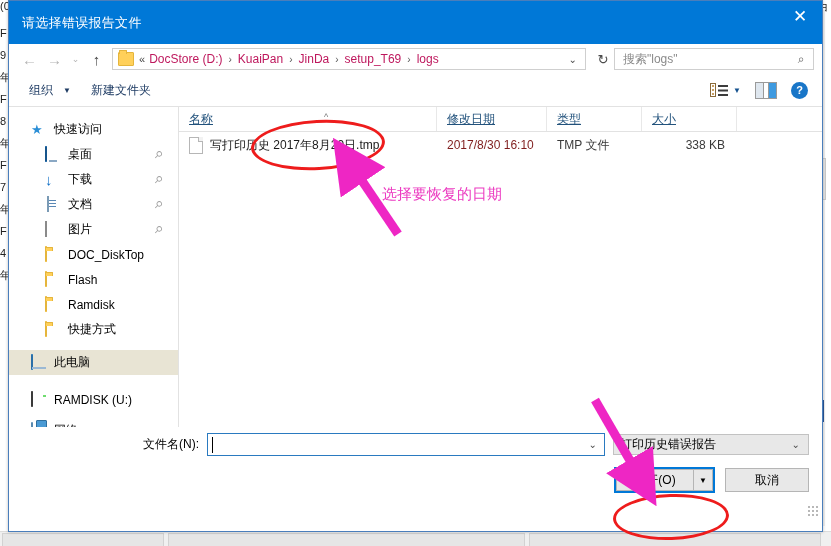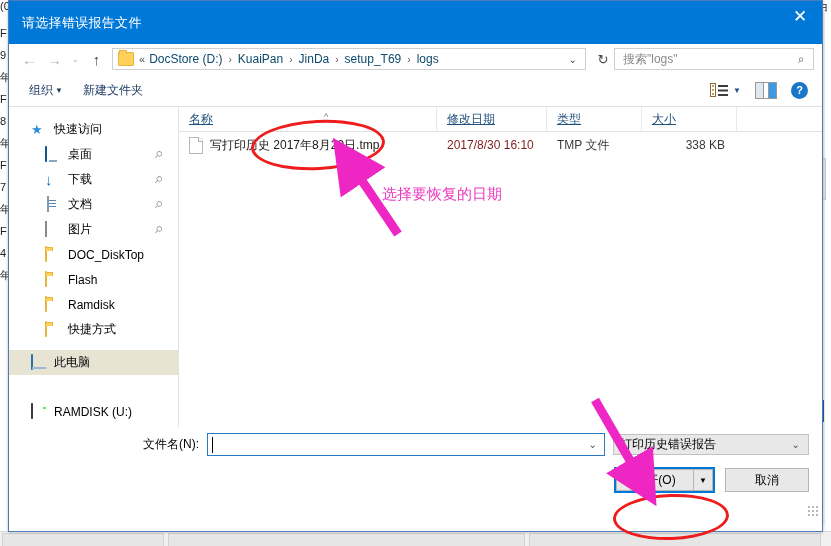--- a/index.html
+++ b/index.html
@@ -61,38 +61,38 @@
   #addressbar{
     flex:1;height:22px;border:1px solid #cfcfcf;background:#fff;
     display:flex;align-items:center;margin-left:3px;margin-right:6px;
     padding:0 2px;box-sizing:border-box;
   }
   #addr-folder-icon{
     width:14px;height:12px;background:#ffd05a;border:1px solid #e5b53c;
     border-radius:1px;margin:0 4px 0 3px;position:relative;flex:none;
   }
   #addr-folder-icon:after{content:"";position:absolute;left:0;top:-3px;width:6px;height:3px;background:#ffd05a;border:1px solid #e5b53c;border-bottom:none;border-radius:1px 1px 0 0;}
-  .crumb{font-size:12px;color:#0c4a6e;white-space:nowrap;padding:0 1px;}
+  .crumb{font-size:12px;color:#be185d;white-space:nowrap;padding:0 1px;}
   .crumb-sep{color:#5a5a5a;font-size:10px;padding:0 5px;}
   .crumb-lead{color:#444;font-size:11px;padding:0 3px 0 1px;}
   #addr-chev{margin-left:auto;color:#4c4c4c;font-size:10px;padding:0 6px;}
   #refresh-btn{width:22px;text-align:center;color:#4c4c4c;font-size:13px;}
   #searchbox{
     width:200px;height:22px;border:1px solid #cfcfcf;background:#fff;
     display:flex;align-items:center;box-sizing:border-box;
   }
   #search-ph{flex:1;padding-left:8px;font-size:12px;color:#8a8a8a;white-space:nowrap;}
   #search-icon{width:24px;text-align:center;color:#6a6a6a;font-size:12px;}
 
   
   #toolbar{
     height:32px;display:flex;align-items:center;
     border-bottom:1px solid #e2e2e2;padding:0 10px;background:#fff;
   }
-  .tb-item{font-size:12px;color:#1f3c64;padding:0 10px;display:flex;align-items:center;gap:2px;}
+  .tb-item{font-size:12px;color:#1f3c64;padding:0 10px;display:flex;align-items:center;gap:10px;}
   .tb-caret{font-size:8px;color:#1f3c64;}
   #tb-right{margin-left:auto;display:flex;align-items:center;gap:14px;padding-right:4px;}
   #view-icon{display:flex;align-items:center;gap:4px;}
   #view-caret{font-size:8px;color:#15528f;}
   #preview-icon{width:20px;height:15px;border:1px solid #9a9a9a;background:#fff;display:flex;}
   #preview-icon i{display:block;height:100%;}
   #help-icon{
     width:17px;height:17px;border-radius:50%;background:#1976c8;color:#fff;
     font-size:11px;font-weight:bold;display:flex;align-items:center;justify-content:center;
   }
@@ -347,21 +347,21 @@
         <span class="label">Ramdisk</span>
       </div>
       <div class="side-item indent">
         <span class="ico"><span class="ico-folder"></span></span>
         <span class="label">快捷方式</span>
       </div>
       <div class="side-item sel" style="margin-top:8px;">
         <span class="ico"><span class="ico-pc"></span></span>
         <span class="label">此电脑</span>
       </div>
-      <div class="side-item" style="margin-top:24px;">
+      <div class="side-item" style="margin-top:12px;">
         <span class="ico"><span class="ico-drive"></span></span>
         <span class="label">RAMDISK (U:)</span>
       </div>
       <div class="side-item" style="margin-top:6px;">
         <span class="ico"><span class="ico-net"></span></span>
         <span class="label">网络</span>
       </div>
     </div>
 
     <div id="filelist">

